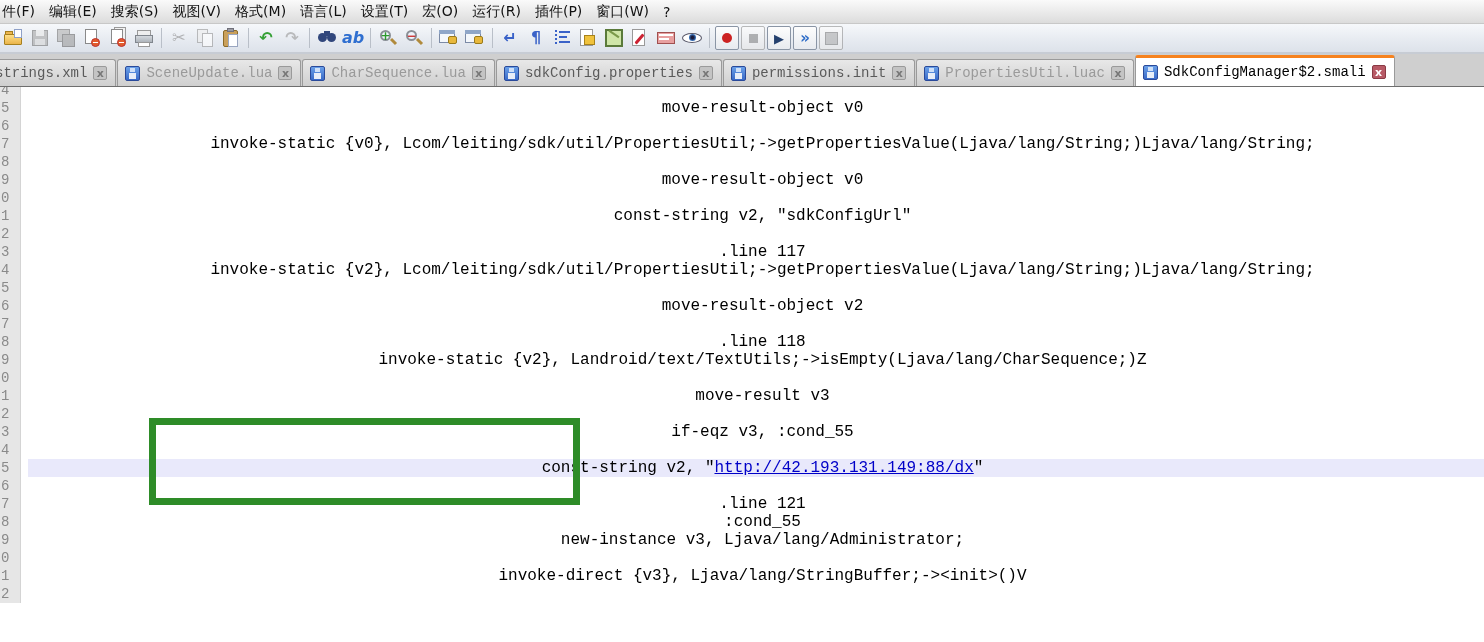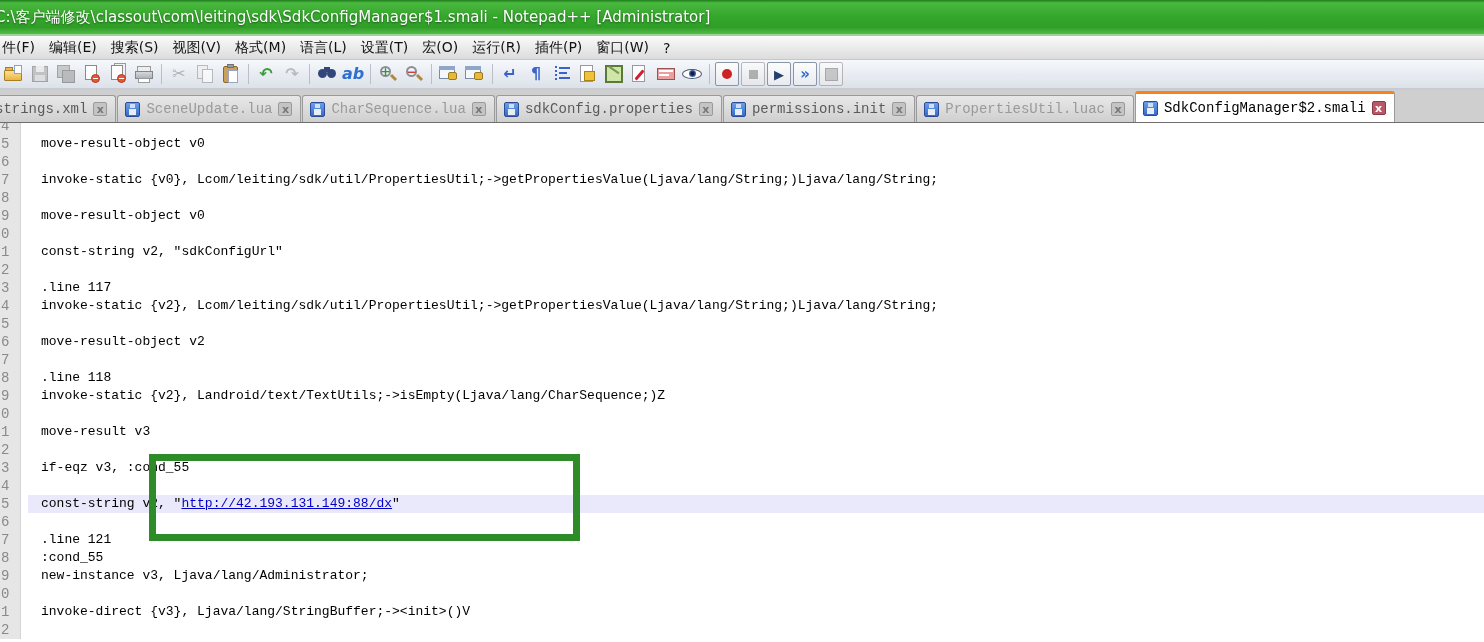--- a/index.html
+++ b/index.html
@@ -143,37 +143,34 @@
   .code-rows { margin-top:-6px; }
   .code-row { display:flex; height:18px; line-height:18px; white-space:pre; }
   .code-row.current .code-text-wrap { background:#e9e9fb; }
   .gutter-cell {
     width:20px; flex:0 0 auto; background:#e6e6e6; color:#8a8a8a; text-align:left;
     font-family:"Liberation Mono","DejaVu Sans Mono",monospace; font-size:14px; padding-left:1px;
   }
   .fold-margin { width:8px; flex:0 0 auto; background:#fff; border-left:1px solid #d4d4d4; }
   .code-text-wrap { flex:1 1 auto; }
   .code-text {
-    font-family:"Liberation Mono","DejaVu Sans Mono",monospace; font-size:13px; color:#000;
-    padding-left:13px; display:block;
+    font-family:"Liberation Mono","DejaVu Sans Mono",monospace; font-size:16px; color:#000;
+    padding-left:13px; display:block;text-align:center;
   }
   .url-link { color:#0000c8; text-decoration:underline; }
   .annotation-box {
     position:absolute; left:149px; top:331px; width:431px; height:87px;
     border:7px solid #2e8c28; z-index:5; pointer-events:none;
   }
 </style>
 </head>
 <body>
 
 <div class="window">
 
-  <div class="titlebar">
-    <span class="title">C:\客户端修改\classout\com\leiting\sdk\SdkConfigManager$1.smali - Notepad++ [Administrator]</span>
-  </div>
 
   <div class="menubar">
       <div class="menu-item">件(F)</div>
       <div class="menu-item">编辑(E)</div>
       <div class="menu-item">搜索(S)</div>
       <div class="menu-item">视图(V)</div>
       <div class="menu-item">格式(M)</div>
       <div class="menu-item">语言(L)</div>
       <div class="menu-item">设置(T)</div>
       <div class="menu-item">宏(O)</div>

